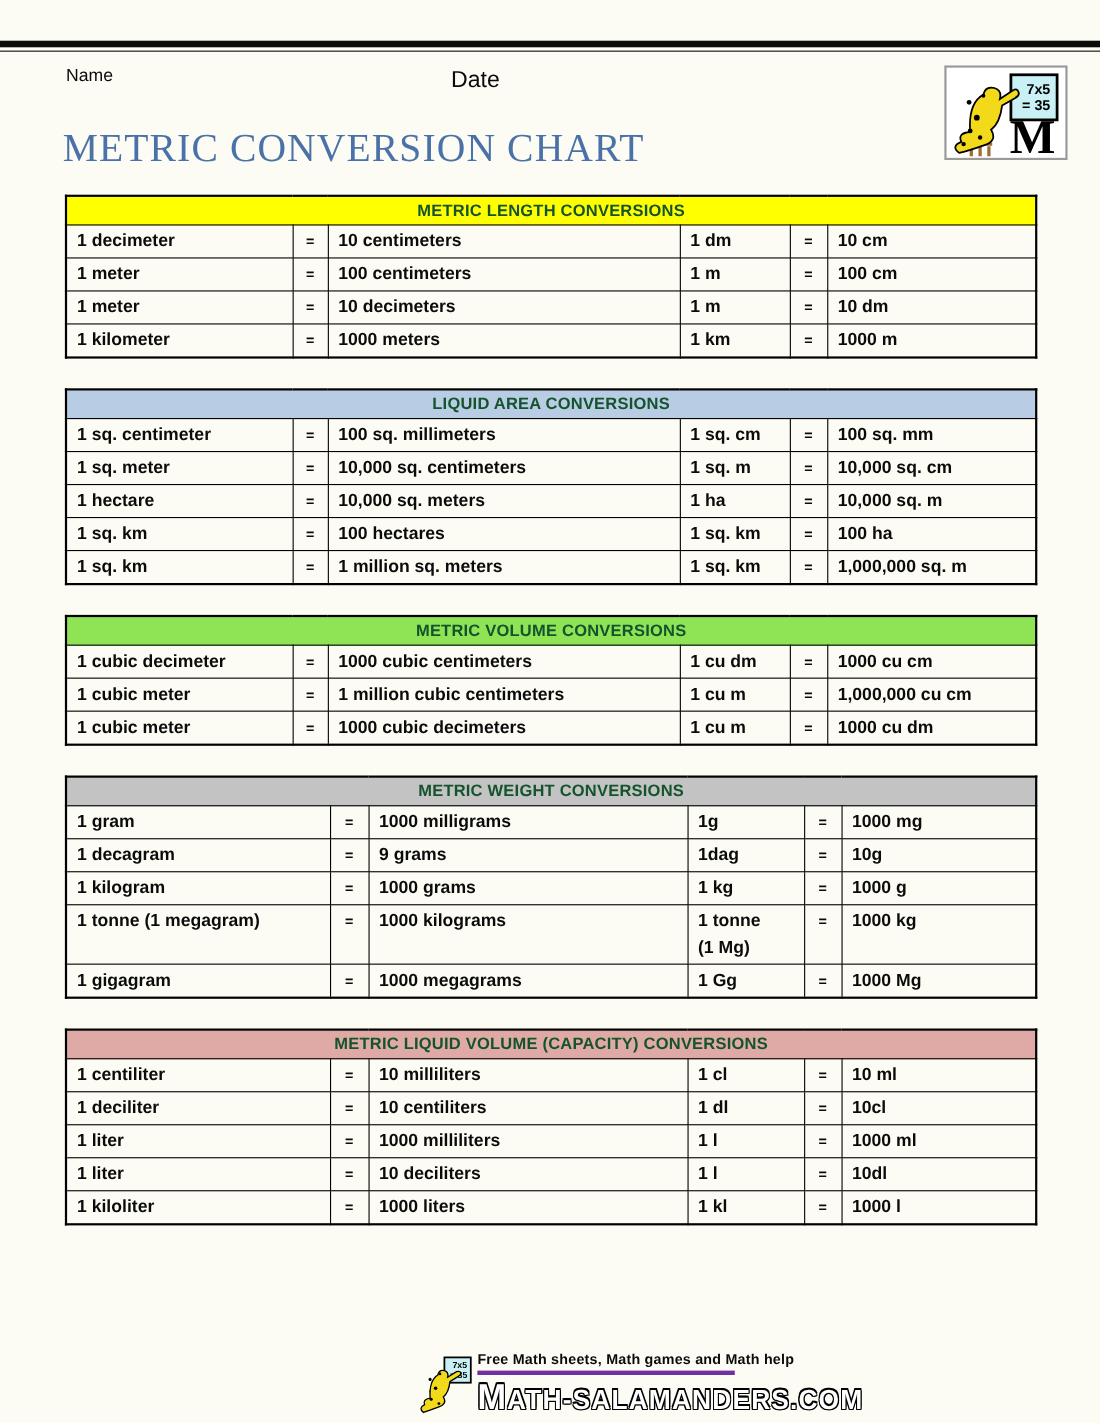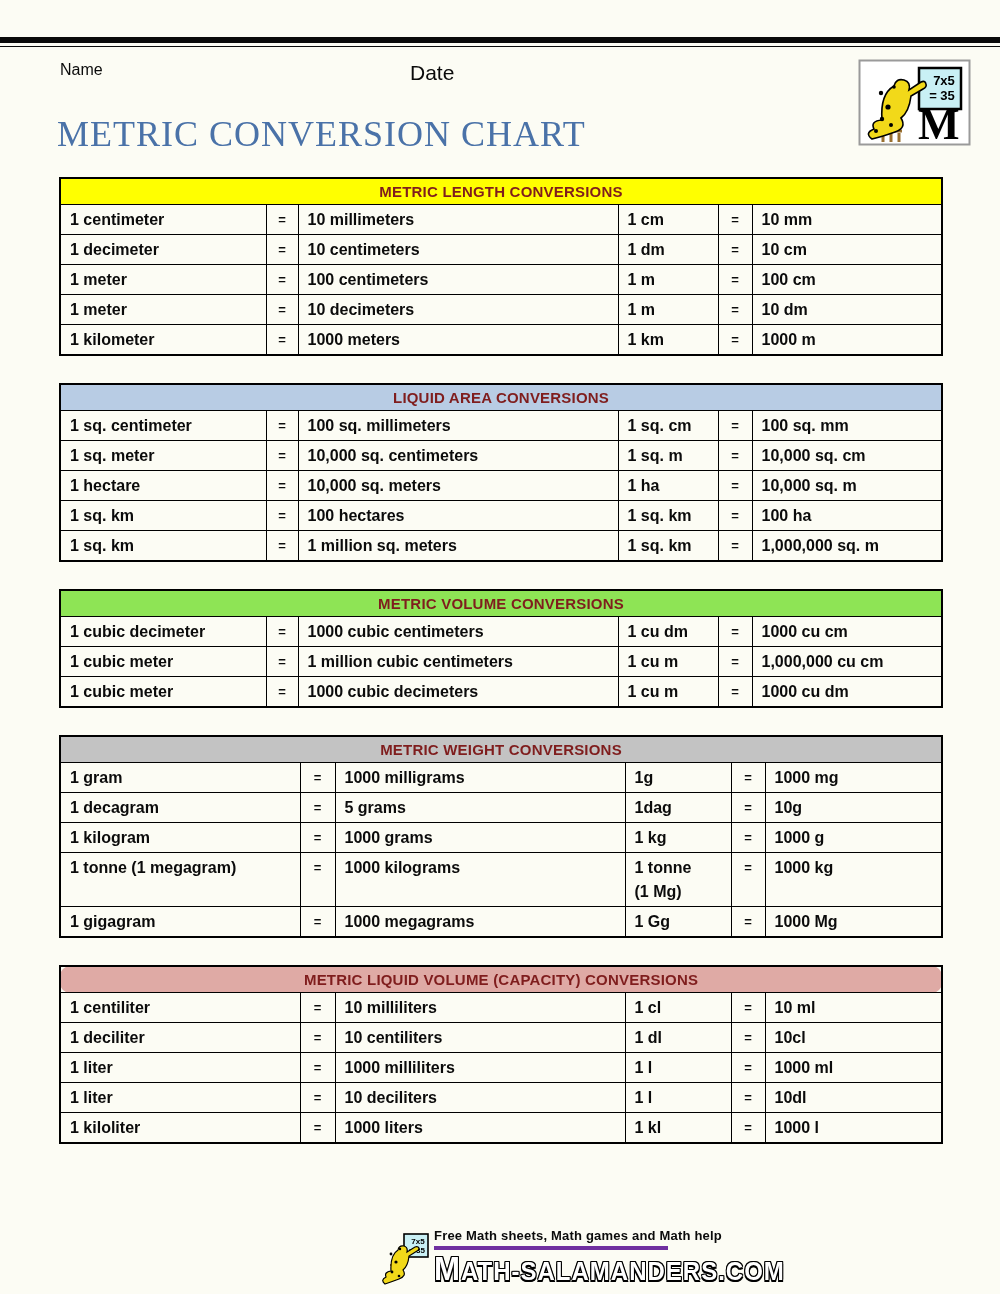--- a/index.html
+++ b/index.html
@@ -31,21 +31,21 @@
 
   
   .tables{position:absolute;left:59px;top:177px;width:882px;}
   table.conv{
     border-collapse:collapse;table-layout:fixed;width:882px;
     border:2px solid #000;margin:0 0 27px 0;
   }
   table.conv th,table.conv td{border:1px solid #000;}
   th.tbl-title{
     height:23px;font-size:15px;font-weight:bold;letter-spacing:.2px;
-    text-align:center;padding:1px 0;color:#7f1d1d;
+    text-align:center;padding:1px 0;color:#14532d;
   }
   table.conv td{
     height:24px;
     font-size:16px;font-weight:bold;
     padding:3px 2px 2px 9px;
     vertical-align:top;
     line-height:24px;
     white-space:pre-line;
     overflow:hidden;
   }
@@ -128,28 +128,20 @@
             <col>
             <col>
           </colgroup>
         <thead>
             <tr>
               <th colspan="6" class="tbl-title" style="background: rgb(255, 255, 0);">METRIC LENGTH CONVERSIONS</th>
             </tr>
           </thead>
         <tbody>
             <tr>
-              <td>1 centimeter</td>
-              <td class="eq">=</td>
-              <td>10 millimeters</td>
-              <td>1 cm</td>
-              <td class="eq">=</td>
-              <td>10 mm</td>
-            </tr>
-            <tr>
               <td>1 decimeter</td>
               <td class="eq">=</td>
               <td>10 centimeters</td>
               <td>1 dm</td>
               <td class="eq">=</td>
               <td>10 cm</td>
             </tr>
             <tr>
               <td>1 meter</td>
               <td class="eq">=</td>
@@ -302,21 +294,21 @@
               <td>1 gram</td>
               <td class="eq">=</td>
               <td>1000 milligrams</td>
               <td>1g</td>
               <td class="eq">=</td>
               <td>1000 mg</td>
             </tr>
             <tr>
               <td>1 decagram</td>
               <td class="eq">=</td>
-              <td>5 grams</td>
+              <td>9 grams</td>
               <td>1dag</td>
               <td class="eq">=</td>
               <td>10g</td>
             </tr>
             <tr>
               <td>1 kilogram</td>
               <td class="eq">=</td>
               <td>1000 grams</td>
               <td>1 kg</td>
               <td class="eq">=</td>
@@ -348,21 +340,21 @@
         <colgroup>
             <col>
             <col>
             <col>
             <col>
             <col>
             <col>
           </colgroup>
         <thead>
             <tr>
-              <th colspan="6" class="tbl-title" style="background: rgb(223, 170, 165); border-radius: 10px;">METRIC LIQUID VOLUME (CAPACITY) CONVERSIONS</th>
+              <th colspan="6" class="tbl-title" style="background: rgb(223, 170, 165);">METRIC LIQUID VOLUME (CAPACITY) CONVERSIONS</th>
             </tr>
           </thead>
         <tbody>
             <tr>
               <td>1 centiliter</td>
               <td class="eq">=</td>
               <td>10 milliliters</td>
               <td>1 cl</td>
               <td class="eq">=</td>
               <td>10 ml</td>

